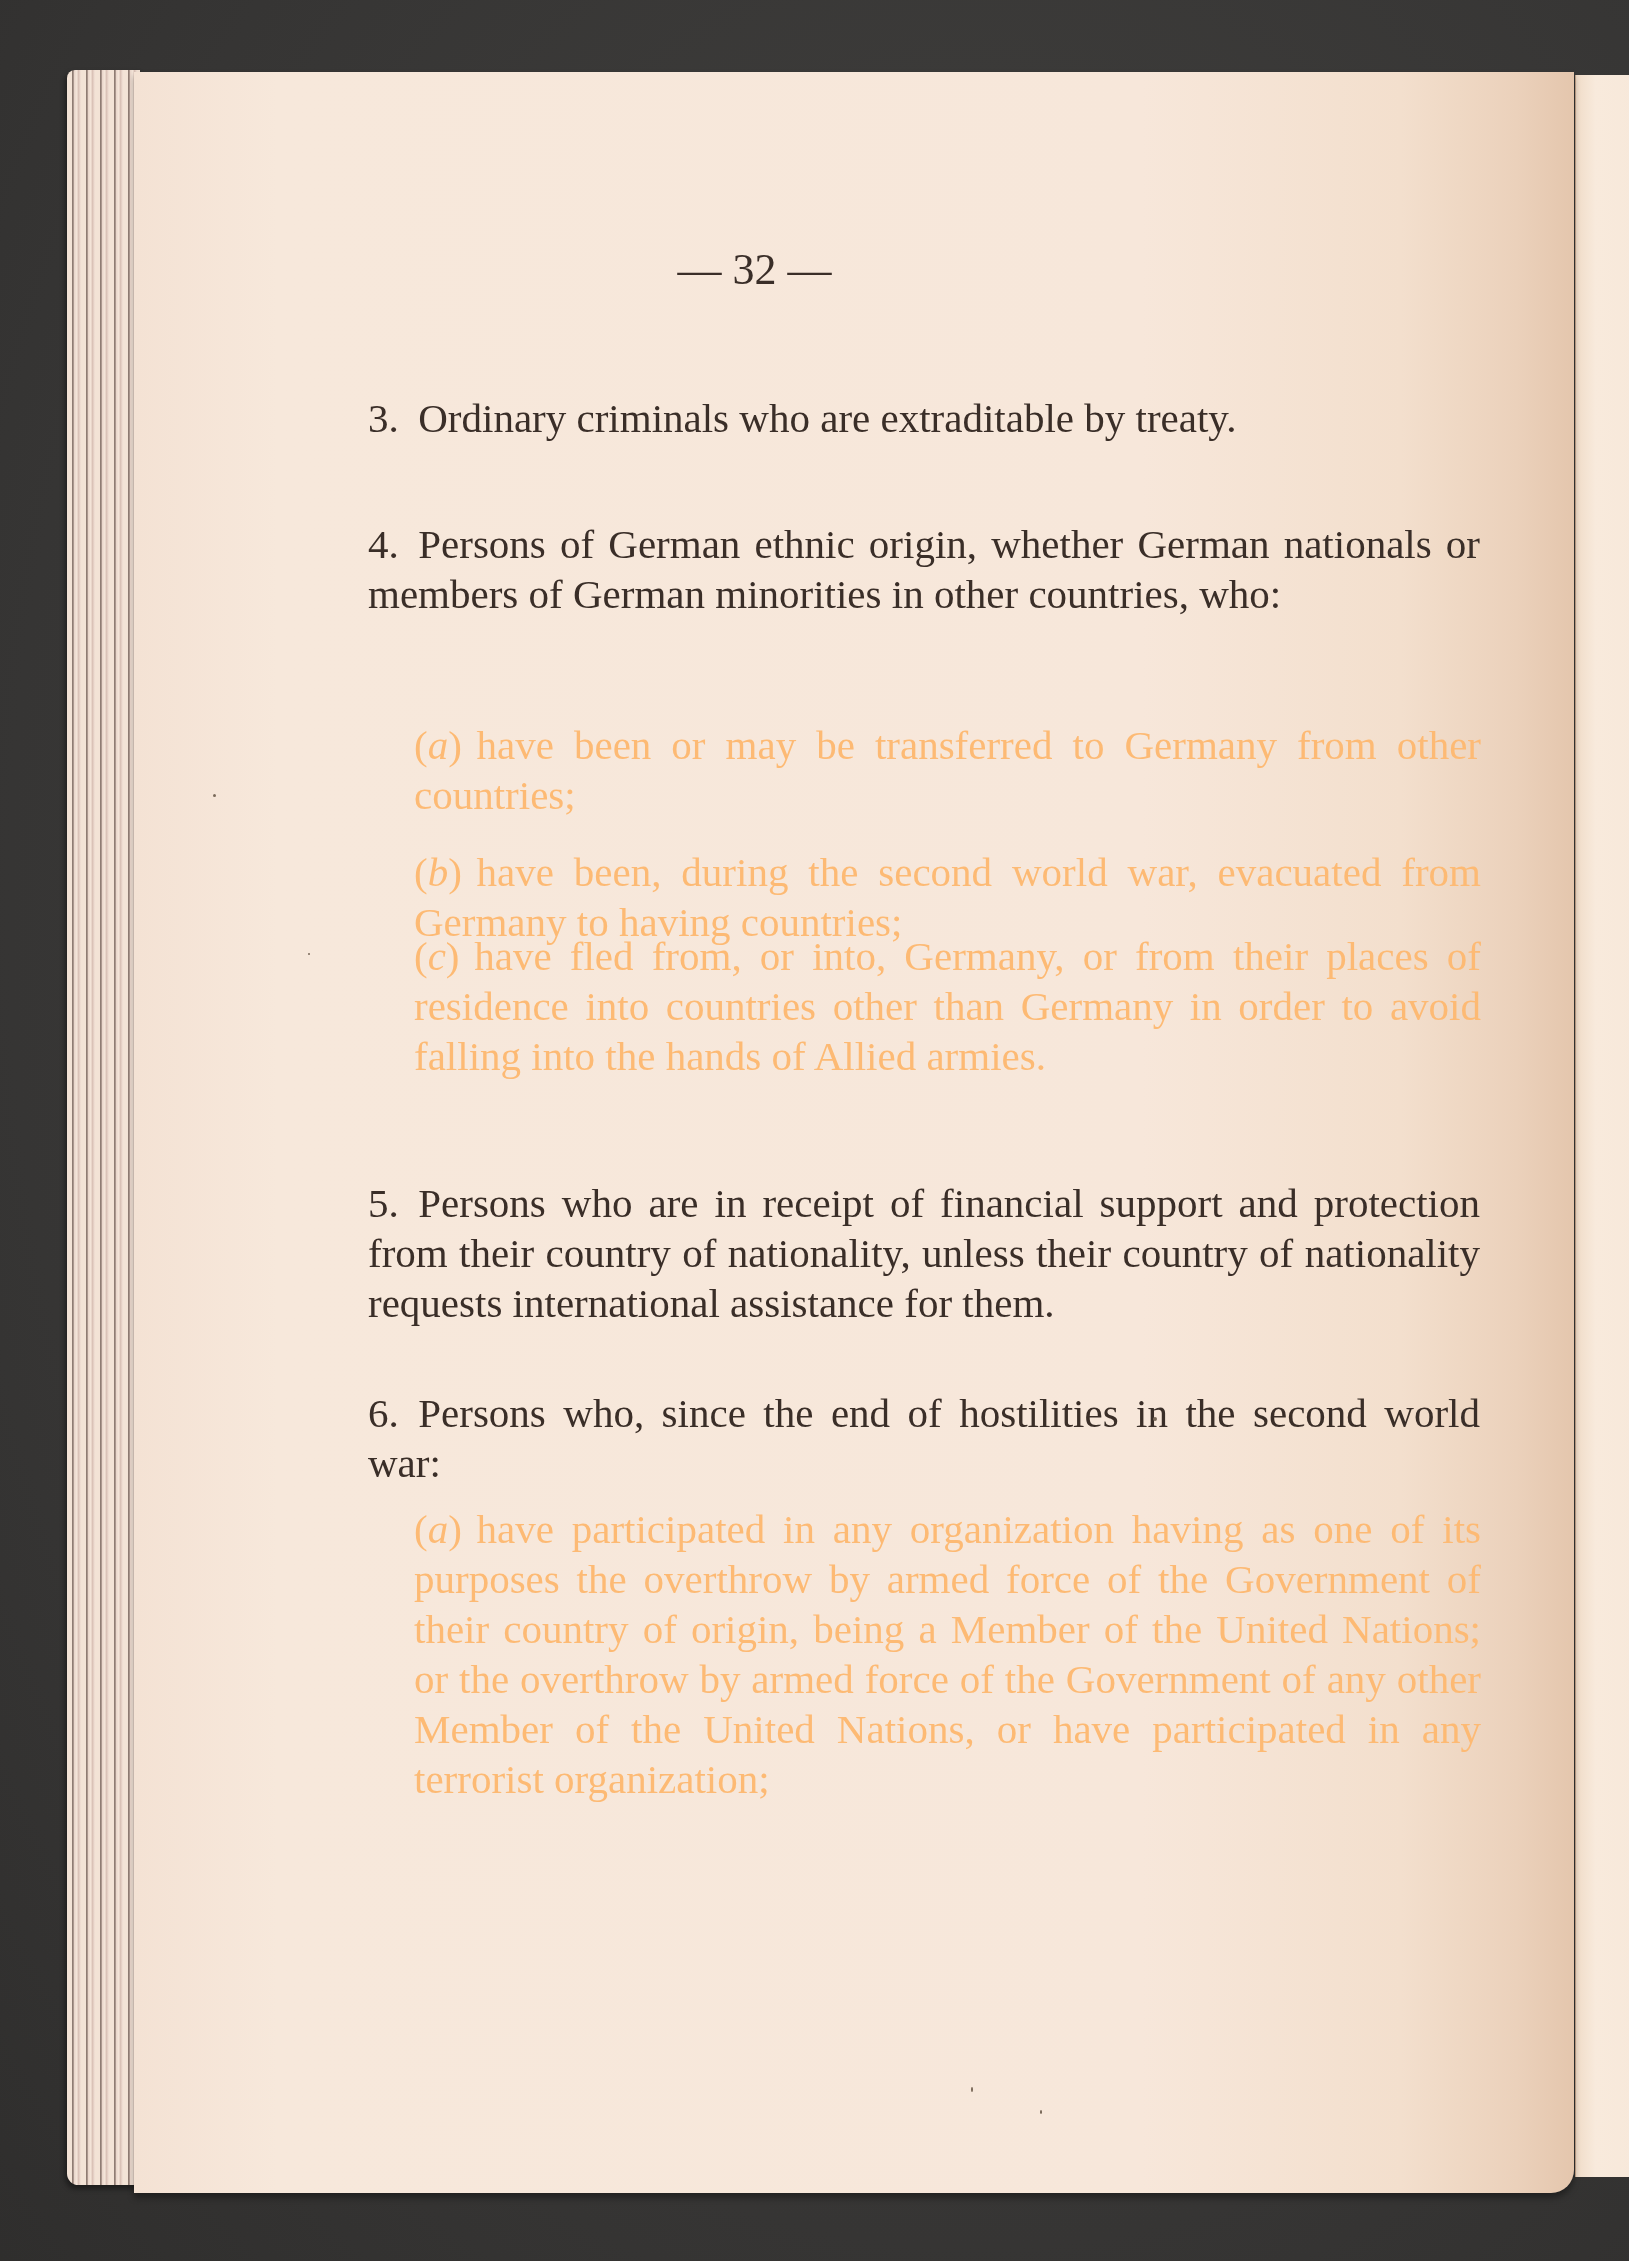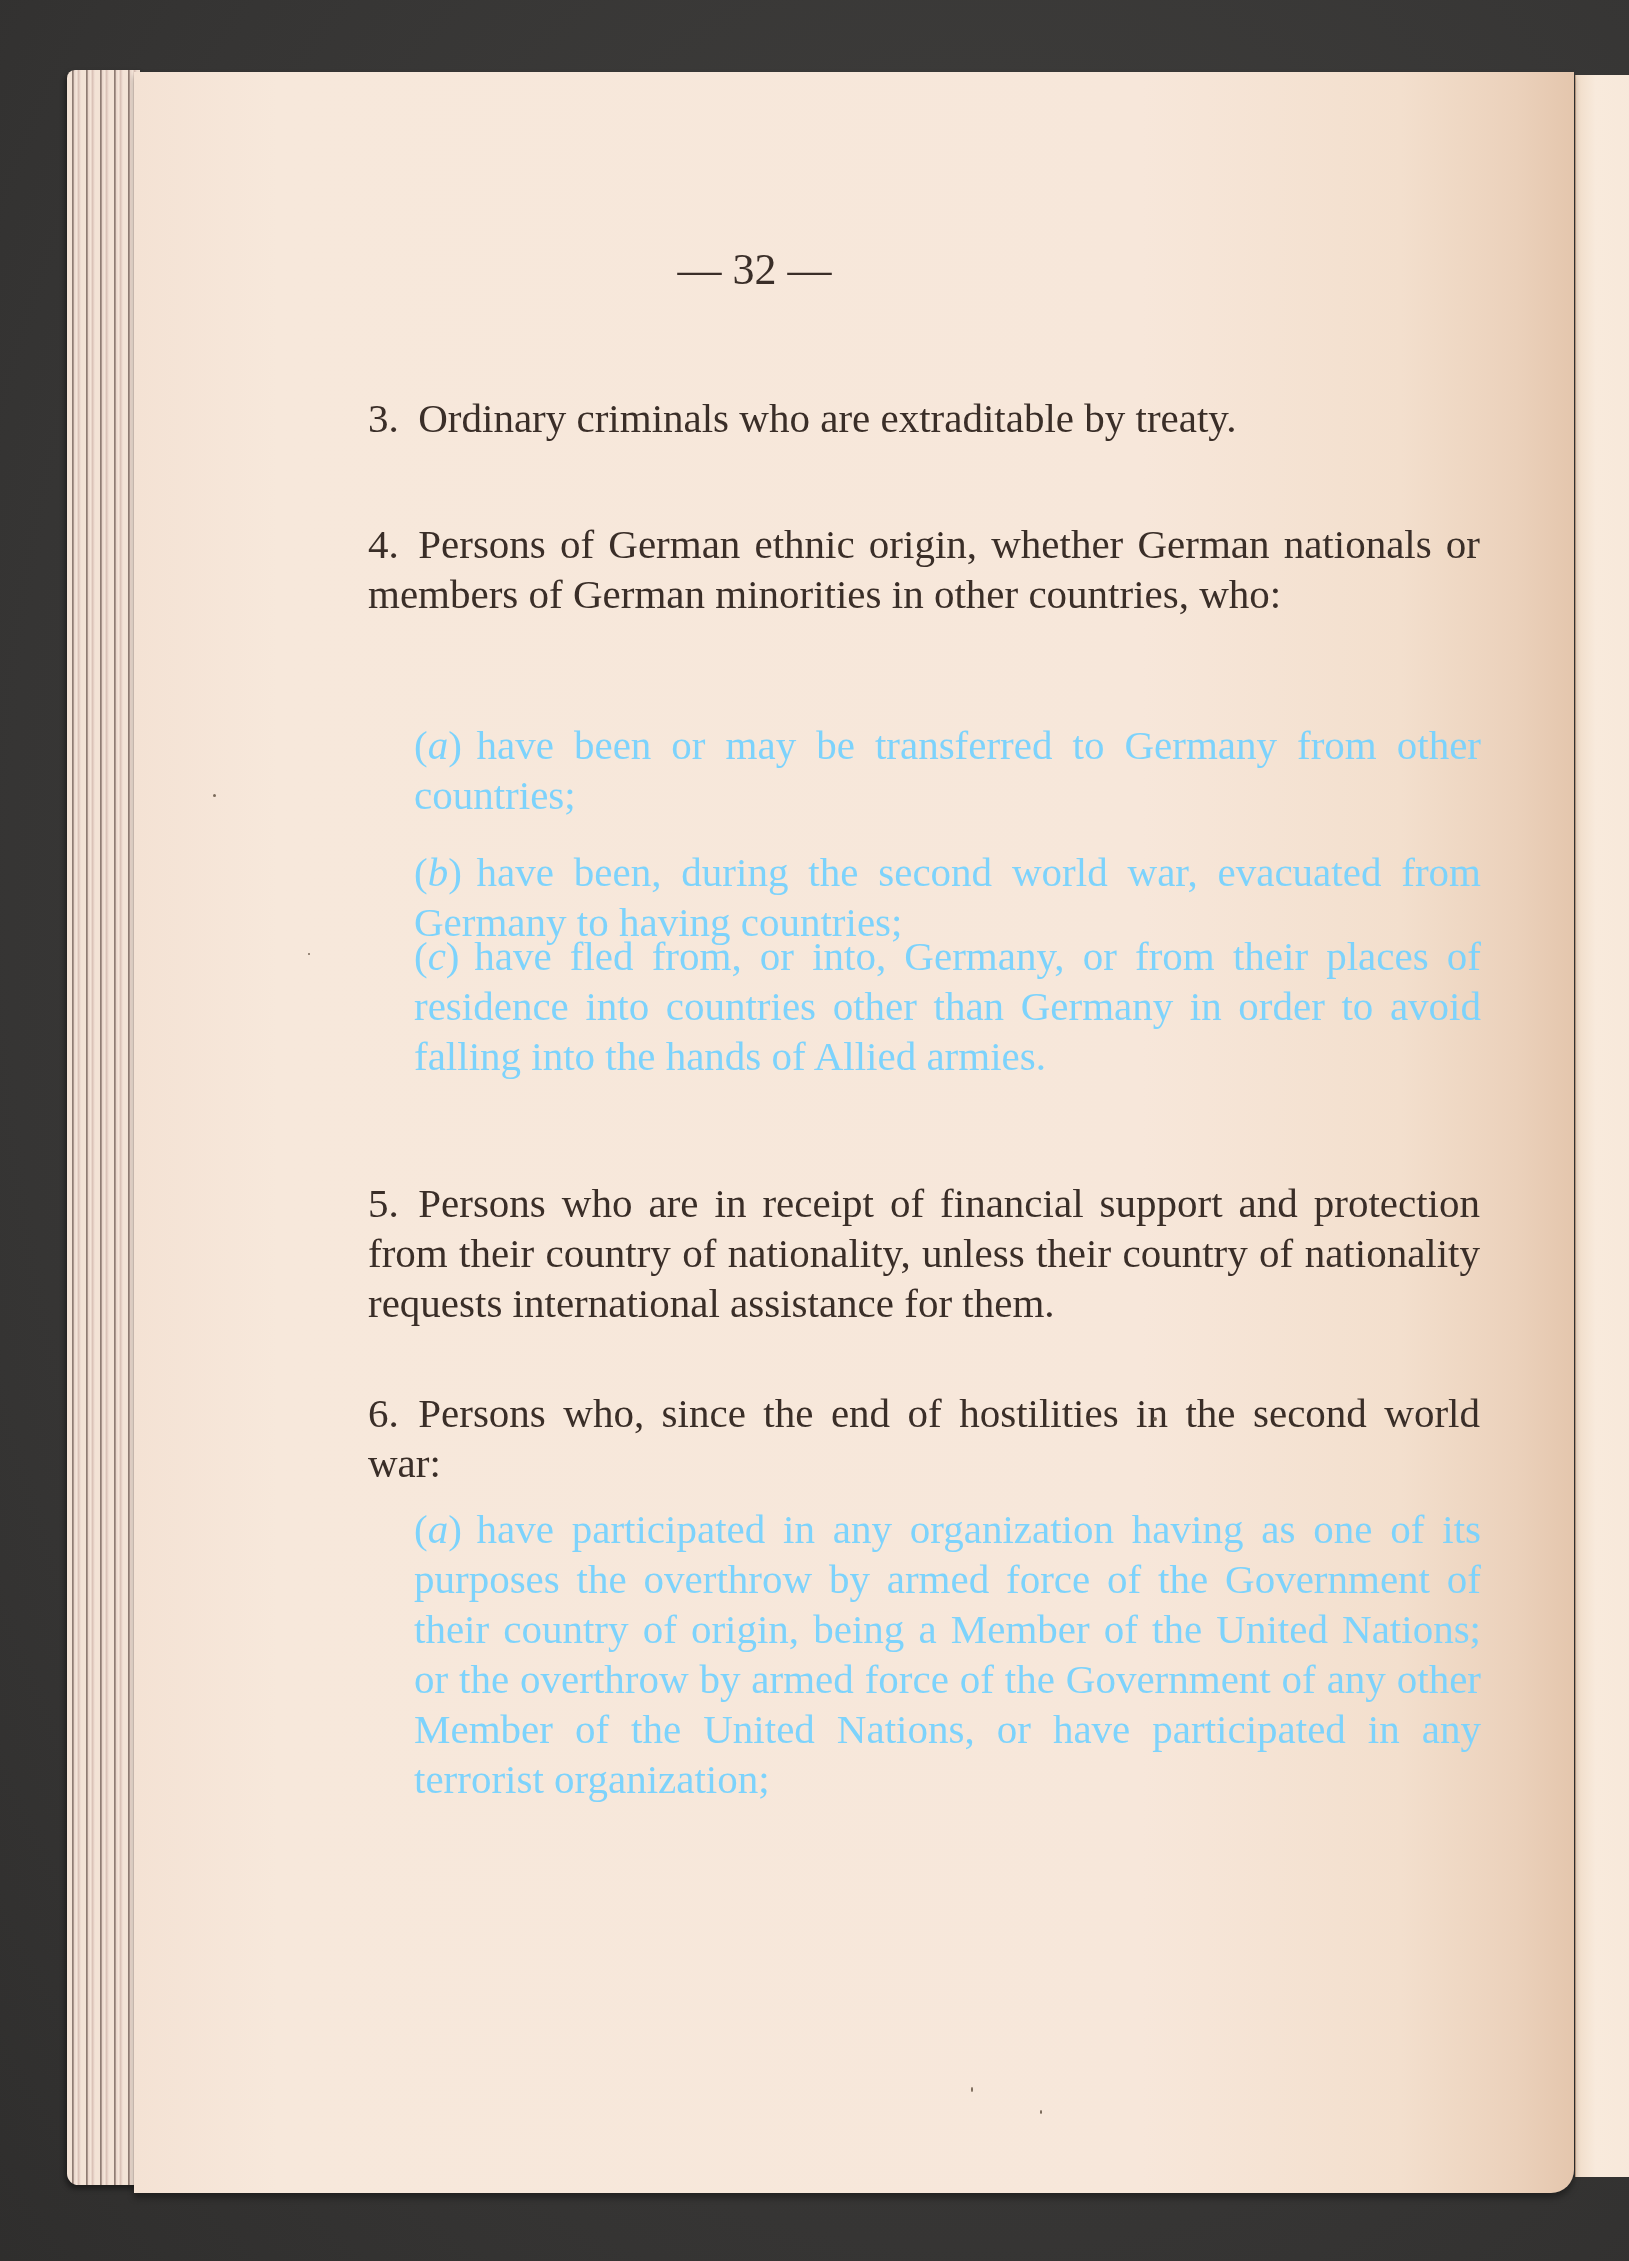--- a/index.html
+++ b/index.html
@@ -39,21 +39,21 @@
   }
   .para {
     position: absolute; left: 368px; width: 1112px;
     text-align: justify; color: #3a2e28;
     font-size: 41px; line-height: 50px;
     text-indent: 0;
   }
   .para .num { display: inline-block; margin-right: 19.5px; }
   .sub {
     position: absolute; left: 414px; width: 1067px;
-    text-align: justify; color: #7dd3fc;
+    text-align: justify; color: #fdba74;
     font-size: 41px; line-height: 50px;
   }
   .sub .label { display: inline-block; margin-right: 14.7px; font-style: normal; }
   .sub .label i { font-style: italic; }
   .speck { position: absolute; width: 3.3px; height: 3.3px; border-radius: 50%; background: #7a6a5a; }
 </style>
 </head>
 <body>
 
 <div class="backdrop"></div>

